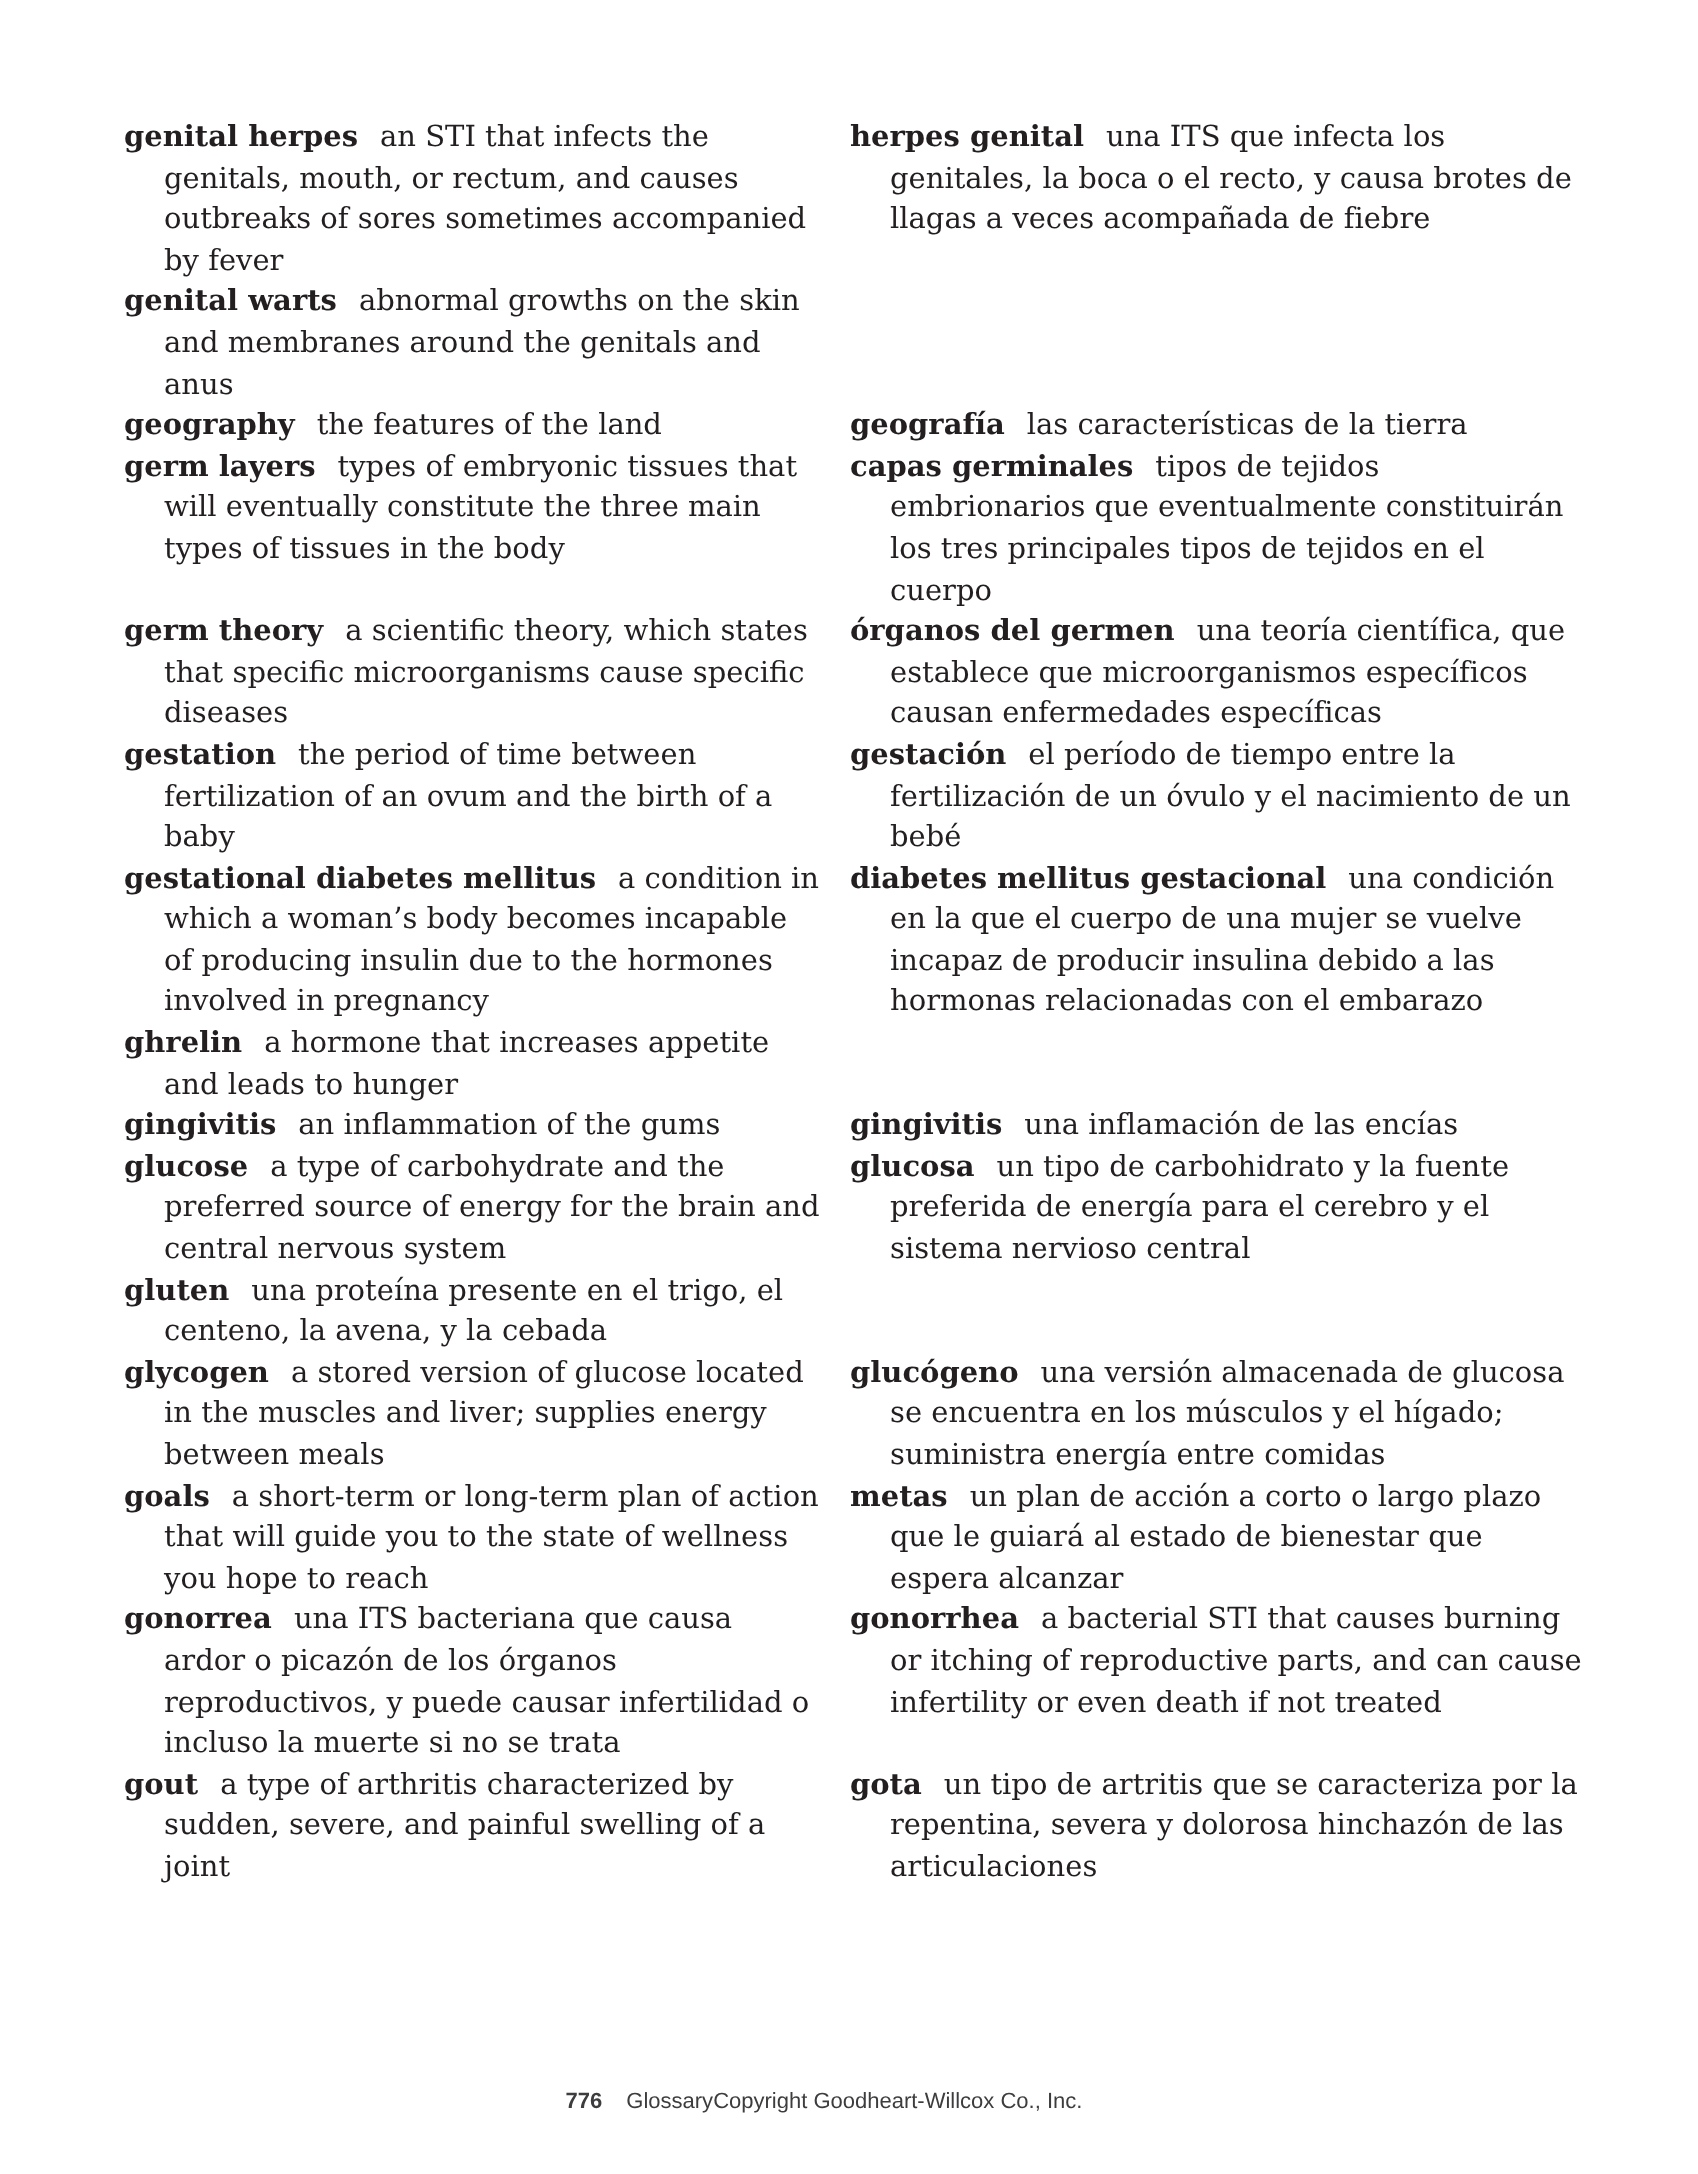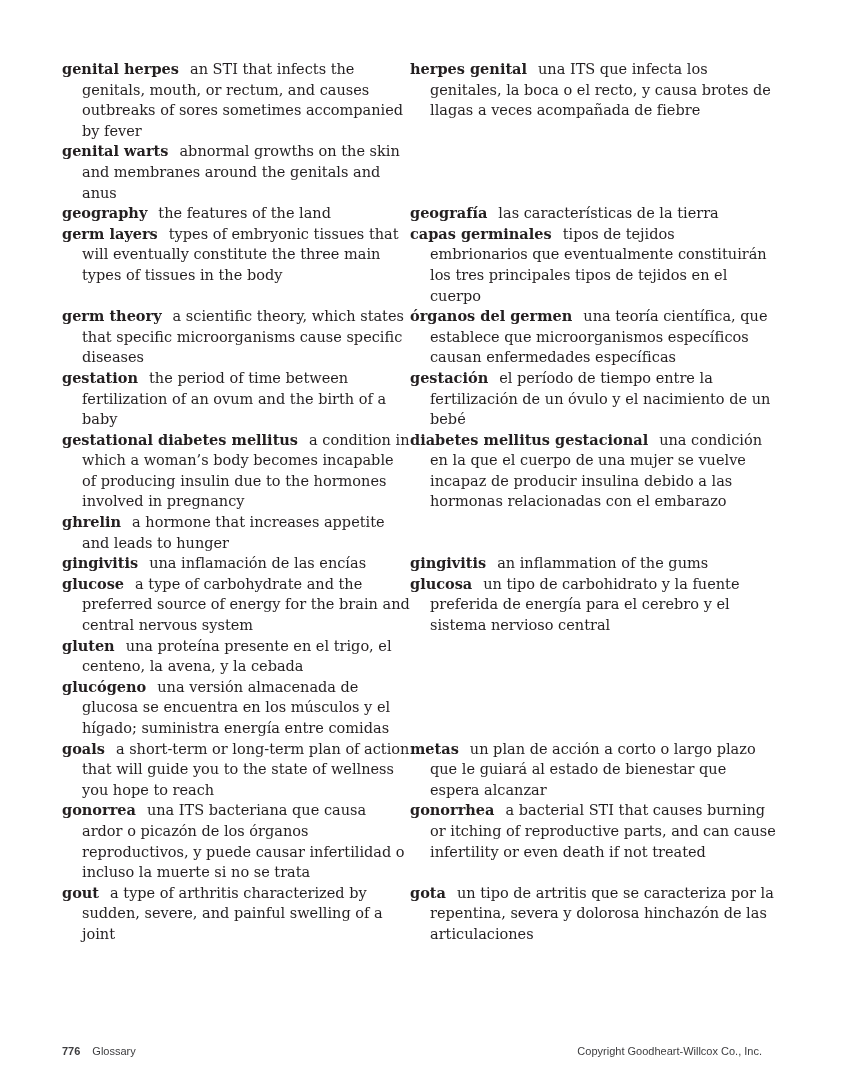--- a/index.html
+++ b/index.html
@@ -18,39 +18,40 @@
   }
   .rows {
     position: absolute;
     top: 59px;
     left: 62px;
     width: 729px;
   }
   .row {
     display: grid;
     grid-template-columns: 348px 366px;
+    column-gap: 15px;
   }
   .entry {
     font-size: 14.5px;
     line-height: 20.6px;
     padding-left: 20px;
     text-indent: -20px;
     text-align: left;
   }
   .term {
     font-weight: bold;
     margin-right: 11px;
   }
   .footer {
     position: absolute;
     left: 62px;
     right: 87px;
     bottom: 30px;
     display: flex;
-    justify-content: space-between;
+    justify-content: center;
     align-items: baseline;
     font-family: "Liberation Sans", sans-serif;
     font-size: 11px;
     color: #3d3d3f;
   }
   .footer .page-number {
     font-weight: bold;
     margin-right: 12px;
   }
 </style>
@@ -92,34 +93,35 @@
     <div class="row">
       <div class="entry entry-en" lang="en"><span class="term">gestational diabetes mellitus</span><span class="def">a condition in which a woman’s body becomes incapable of producing insulin due to the hormones involved in pregnancy</span></div>
       <div class="entry entry-es" lang="es"><span class="term">diabetes mellitus gestacional</span><span class="def">una condición en la que el cuerpo de una mujer se vuelve incapaz de producir insulina debido a las hormonas relacionadas con el embarazo</span></div>
     </div>
 
     <div class="row">
       <div class="entry entry-en" lang="en"><span class="term">ghrelin</span><span class="def">a hormone that increases appetite and leads to hunger</span></div>
     </div>
 
     <div class="row">
+      <div class="entry entry-en" lang="en"><span class="term">gingivitis</span><span class="def">an inflammation of the gums</span></div>
       <div class="entry entry-es" lang="es"><span class="term">gingivitis</span><span class="def">una inflamación de las encías</span></div>
-      <div class="entry entry-en" lang="en"><span class="term">gingivitis</span><span class="def">an inflammation of the gums</span></div>
     </div>
 
     <div class="row">
       <div class="entry entry-en" lang="en"><span class="term">glucose</span><span class="def">a type of carbohydrate and the preferred source of energy for the brain and central nervous system</span></div>
       <div class="entry entry-es" lang="es"><span class="term">glucosa</span><span class="def">un tipo de carbohidrato y la fuente preferida de energía para el cerebro y el sistema nervioso central</span></div>
     </div>
 
     <div class="row">
       <div class="entry entry-es" lang="es"><span class="term">gluten</span><span class="def">una proteína presente en el trigo, el centeno, la avena, y la cebada</span></div>
     </div>
 
     <div class="row">
+      <div class="entry entry-en" lang="en"><span class="term">glycogen</span><span class="def">a stored version of glucose located in the muscles and liver; supplies energy between meals</span></div>
       <div class="entry entry-es" lang="es"><span class="term">glucógeno</span><span class="def">una versión almacenada de glucosa se encuentra en los músculos y el hígado; suministra energía entre comidas</span></div>
     </div>
 
     <div class="row">
       <div class="entry entry-en" lang="en"><span class="term">goals</span><span class="def">a short-term or long-term plan of action that will guide you to the state of wellness you hope to reach</span></div>
       <div class="entry entry-es" lang="es"><span class="term">metas</span><span class="def">un plan de acción a corto o largo plazo que le guiará al estado de bienestar que espera alcanzar</span></div>
     </div>
 
     <div class="row">
       <div class="entry entry-es" lang="es"><span class="term">gonorrea</span><span class="def">una ITS bacteriana que causa ardor o picazón de los órganos reproductivos, y puede causar infertilidad o incluso la muerte si no se trata</span></div>

